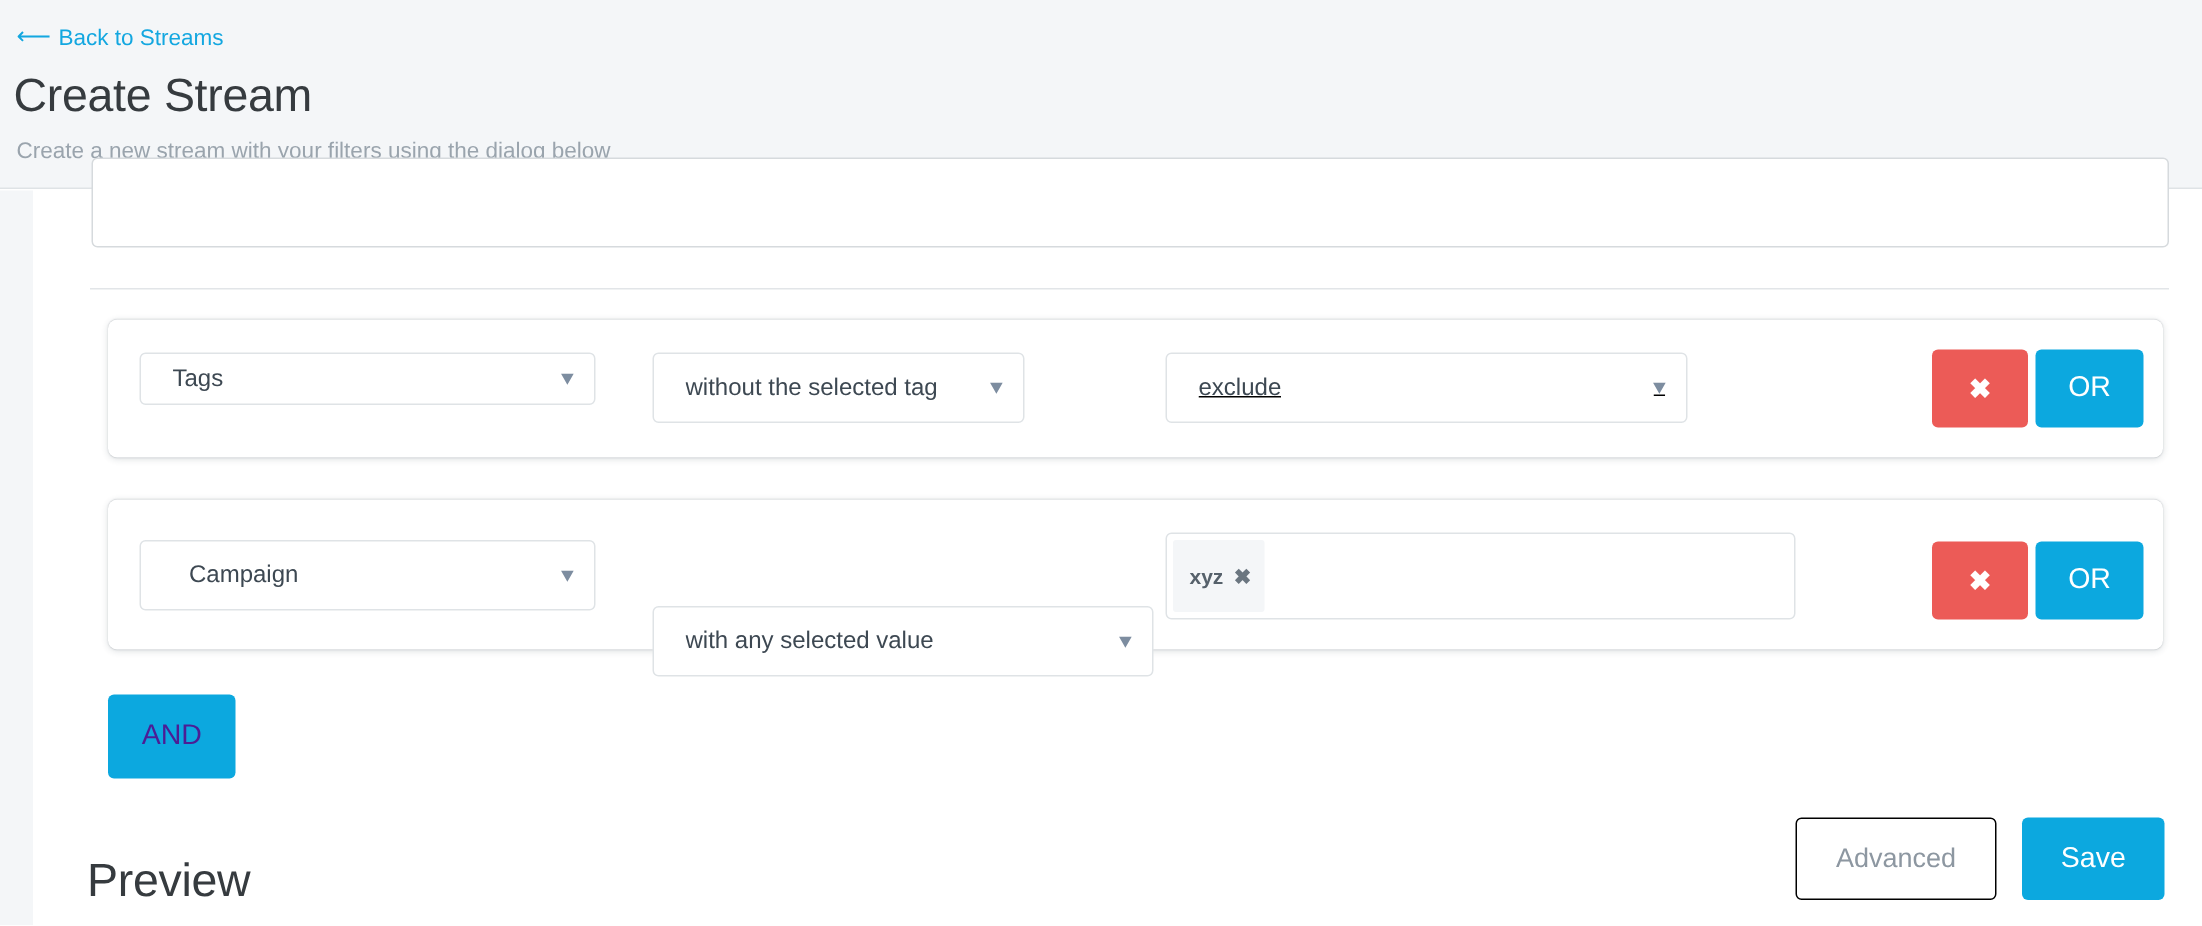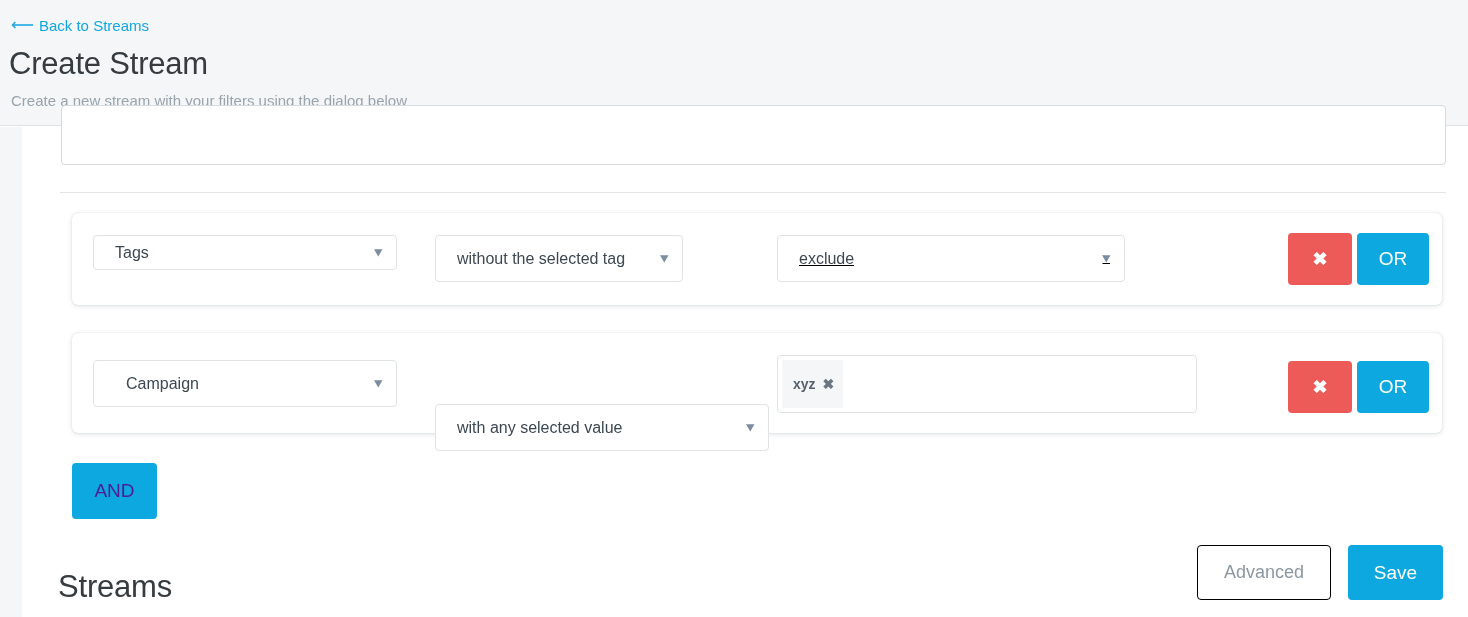--- a/index.html
+++ b/index.html
@@ -338,19 +338,19 @@
         </span>
       </div>
       <button class="btn btn-delete">
         <span>✖</span>
       </button>
       <button class="btn btn-or">OR</button>
     </div>
 
     <button class="btn-and">AND</button>
 
-    <h2 class="preview-title">Streams</h2>
+    <h2 class="preview-title">Preview</h2>
 
     <button class="btn-advanced">Advanced</button>
     <button class="btn-save">Save</button>
 
   </div>
 </div>
 
 </body></html>

